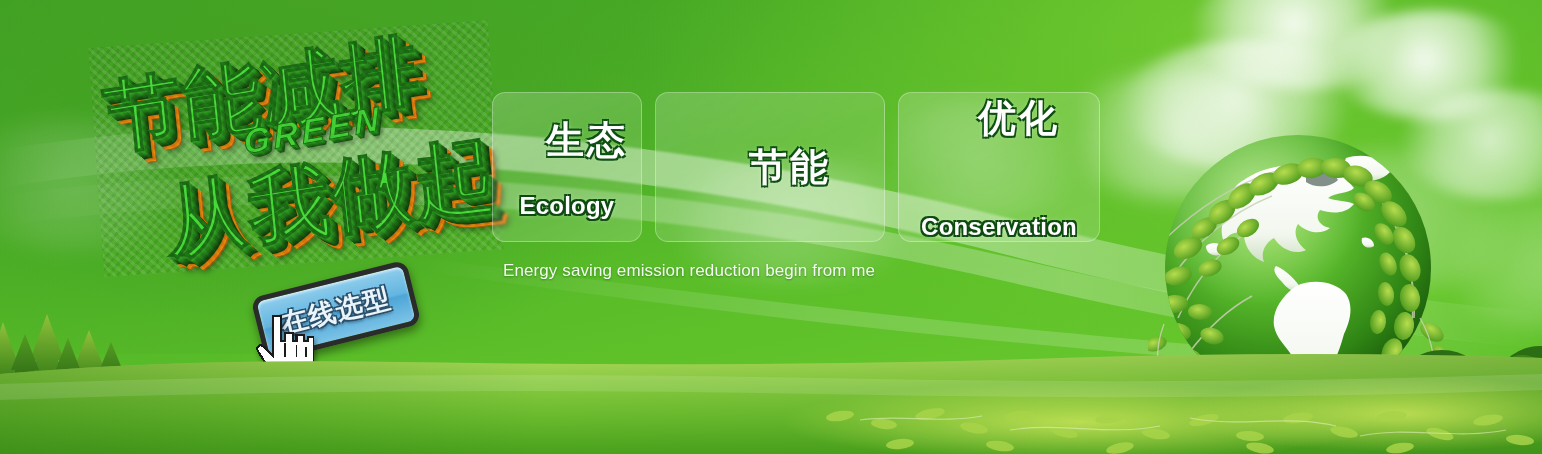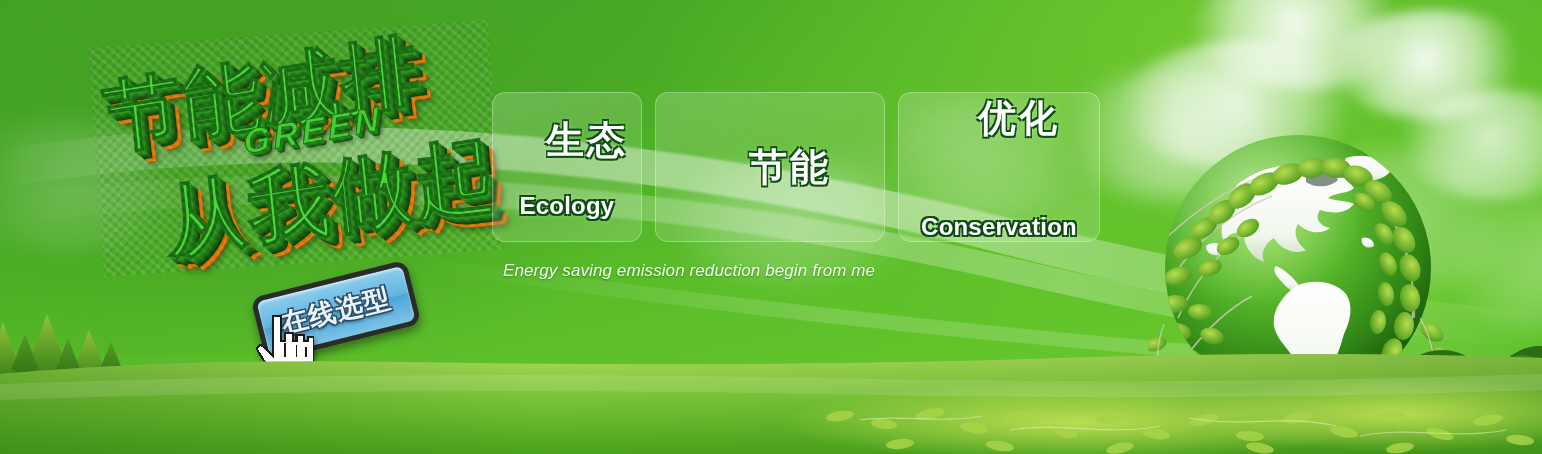--- a/index.html
+++ b/index.html
@@ -195,21 +195,20 @@
   
   .tagline {
     position: absolute;
     left: 503px;
     top: 261px;
     font-size: 17px;
     color: #f2fbef;
     letter-spacing: .1px;
     text-shadow: 0 1px 2px rgba(20,70,10,.45);
     white-space: nowrap;
-    font-style: italic;
   }
 
   
   .globe-wrap {
     position: absolute;
     left: 1148px;
     top: 118px;
     width: 300px;
     height: 310px;
   }

